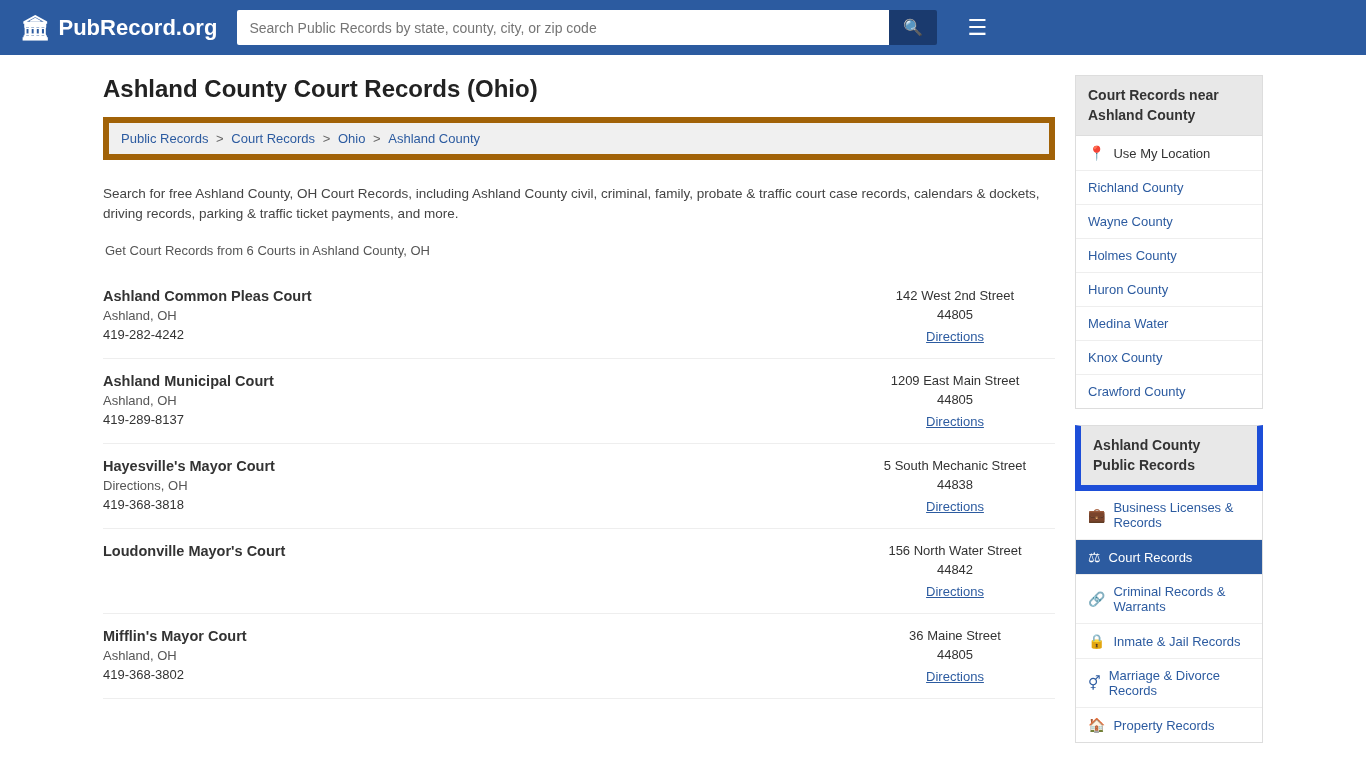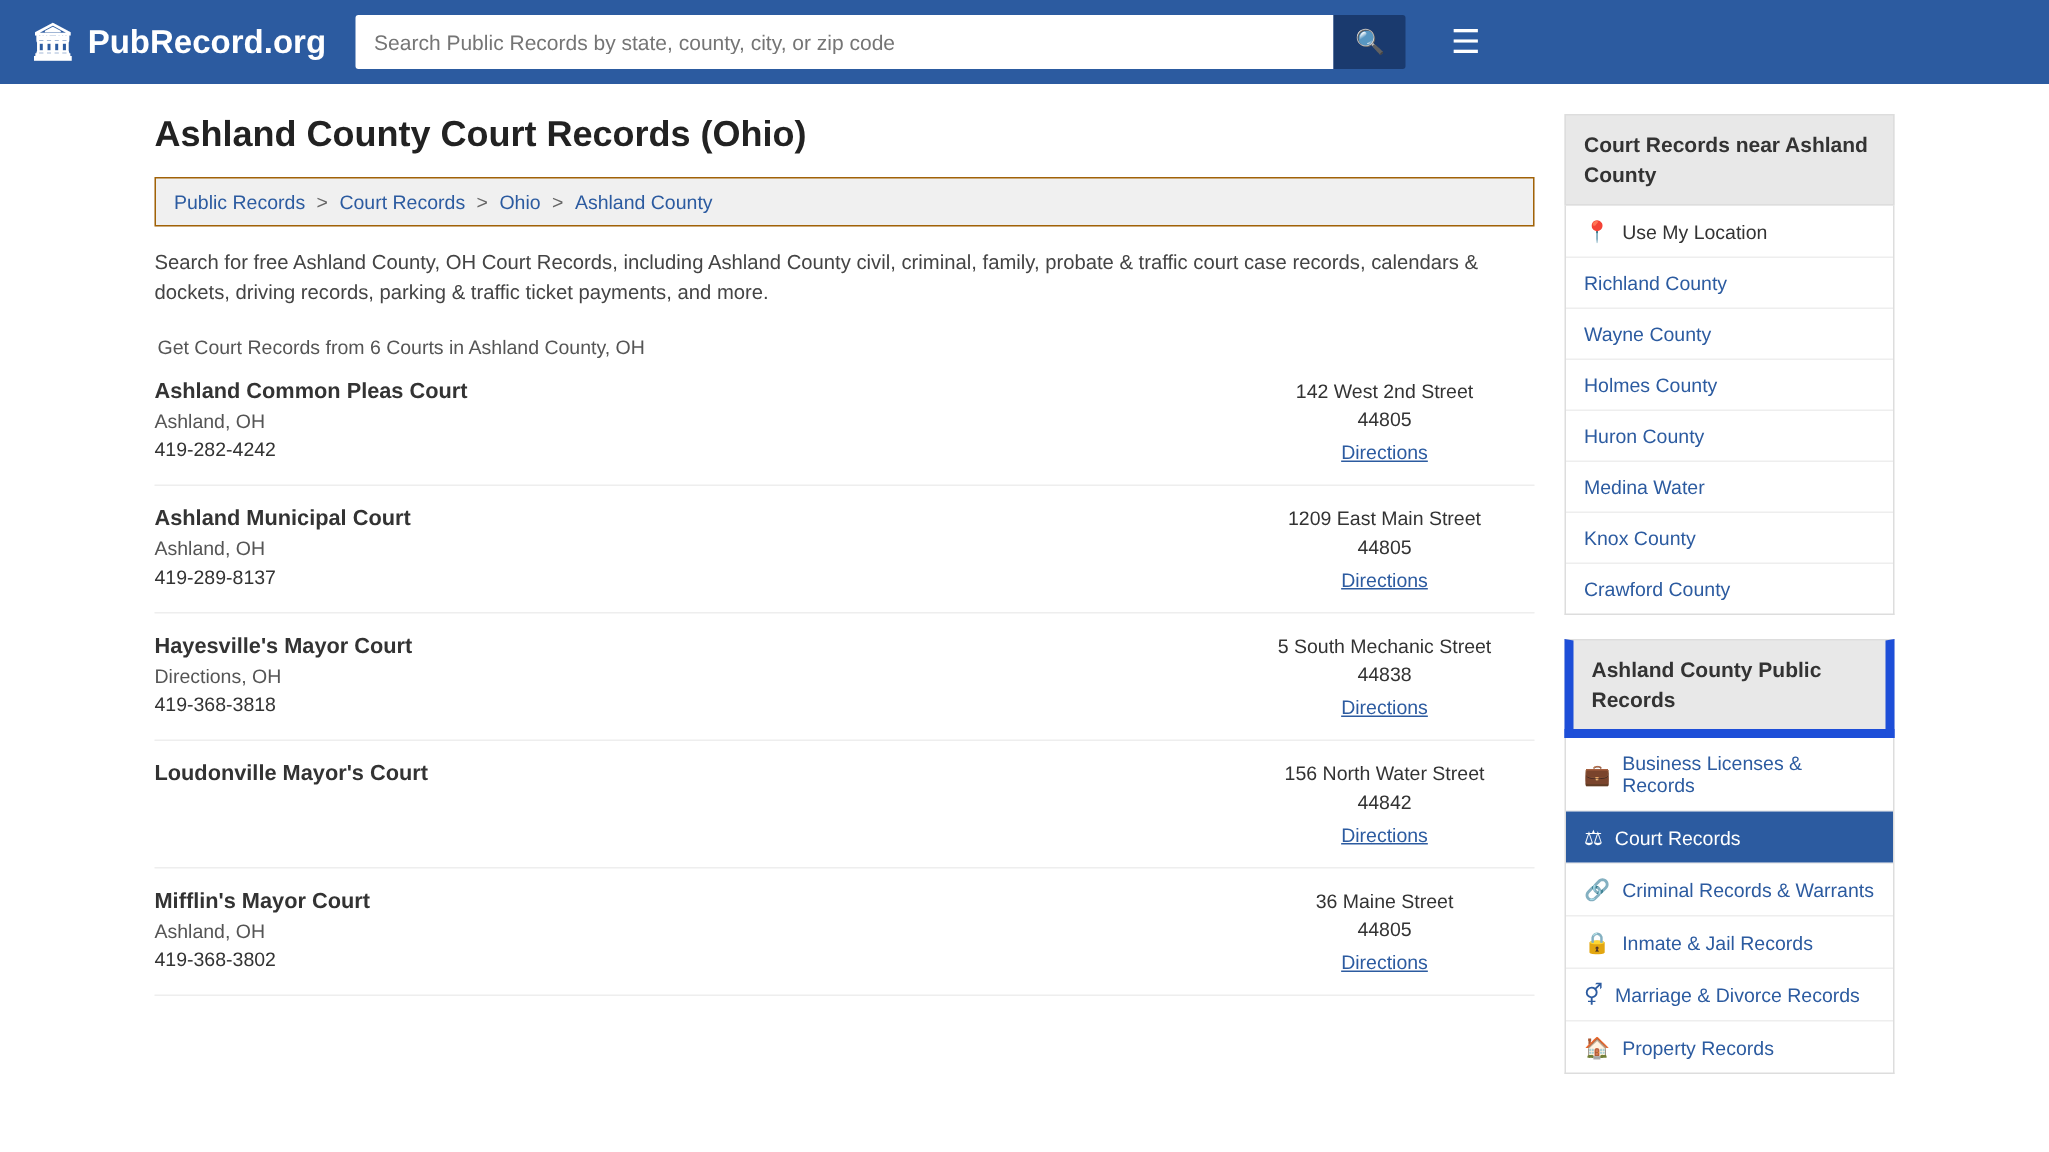--- a/index.html
+++ b/index.html
@@ -76,22 +76,22 @@
       font-weight: bold;
       color: #222;
       margin-bottom: 14px;
     }
 
     
     .breadcrumb {
       background: #f0f0f0;
       padding: 8px 12px;
       font-size: 13px;
-      margin-bottom: 14px;
-      border: 1px solid #a16207;
+      margin-bottom: 24px;
+      border: 6px solid #a16207;
     }
     .breadcrumb a {
       color: #2c5ba0;
       text-decoration: none;
     }
     .breadcrumb span { color: #666; margin: 0 4px; }
 
     .description {
       font-size: 13.5px;
       color: #444;
@@ -105,21 +105,21 @@
       padding: 10px 14px;
       font-weight: bold;
       font-size: 15px;
       margin-bottom: 10px;
       border: 1px solid #ddd;
     }
 
     .section-subtitle {
       font-size: 13px;
       color: #555;
-      margin-bottom: 0;
+      margin-bottom: 16px;
       padding-left: 2px;
     }
 
     
     .court-entry {
       display: flex;
       border-bottom: 1px solid #eee;
       padding: 14px 0;
     }
     .court-info {
@@ -157,21 +157,21 @@
     }
     .directions-link {
       color: #2c5ba0;
       text-decoration: underline;
       font-size: 13px;
       cursor: pointer;
     }
 
     
     .sidebar {
-      width: 220px;
+      width: 188px;
       flex-shrink: 0;
     }
 
     .sidebar-section-title {
       background: #e8e8e8;
       padding: 10px 12px;
       font-weight: bold;
       font-size: 14px;
       border: 1px solid #ddd;
       margin-bottom: 0;

